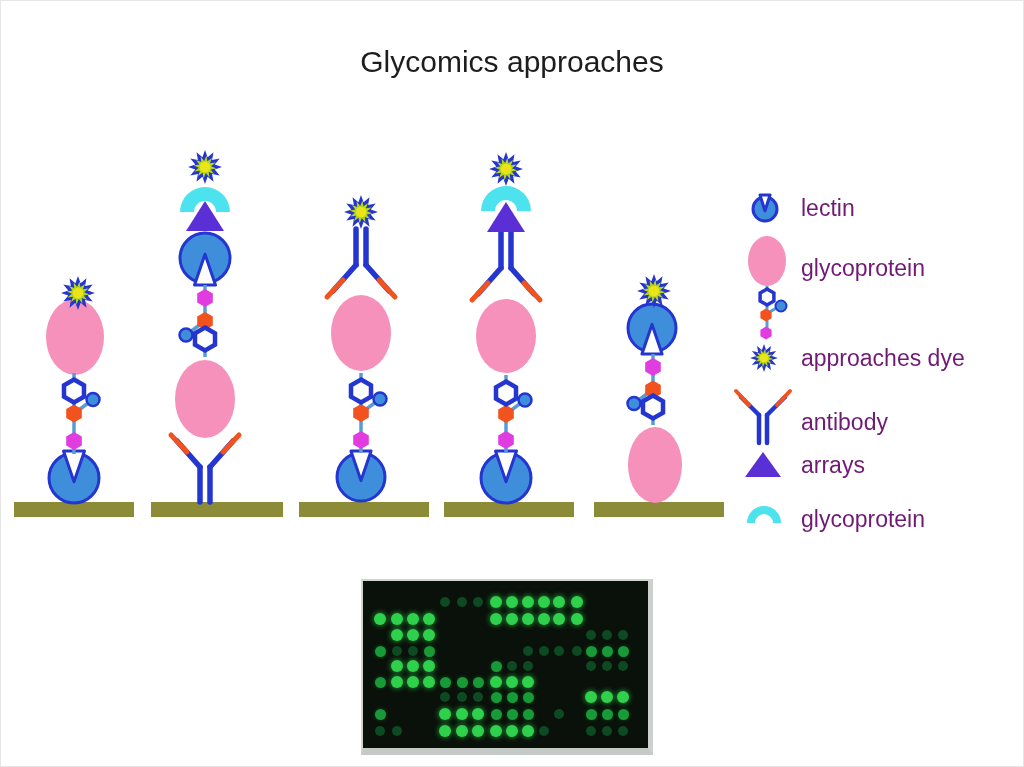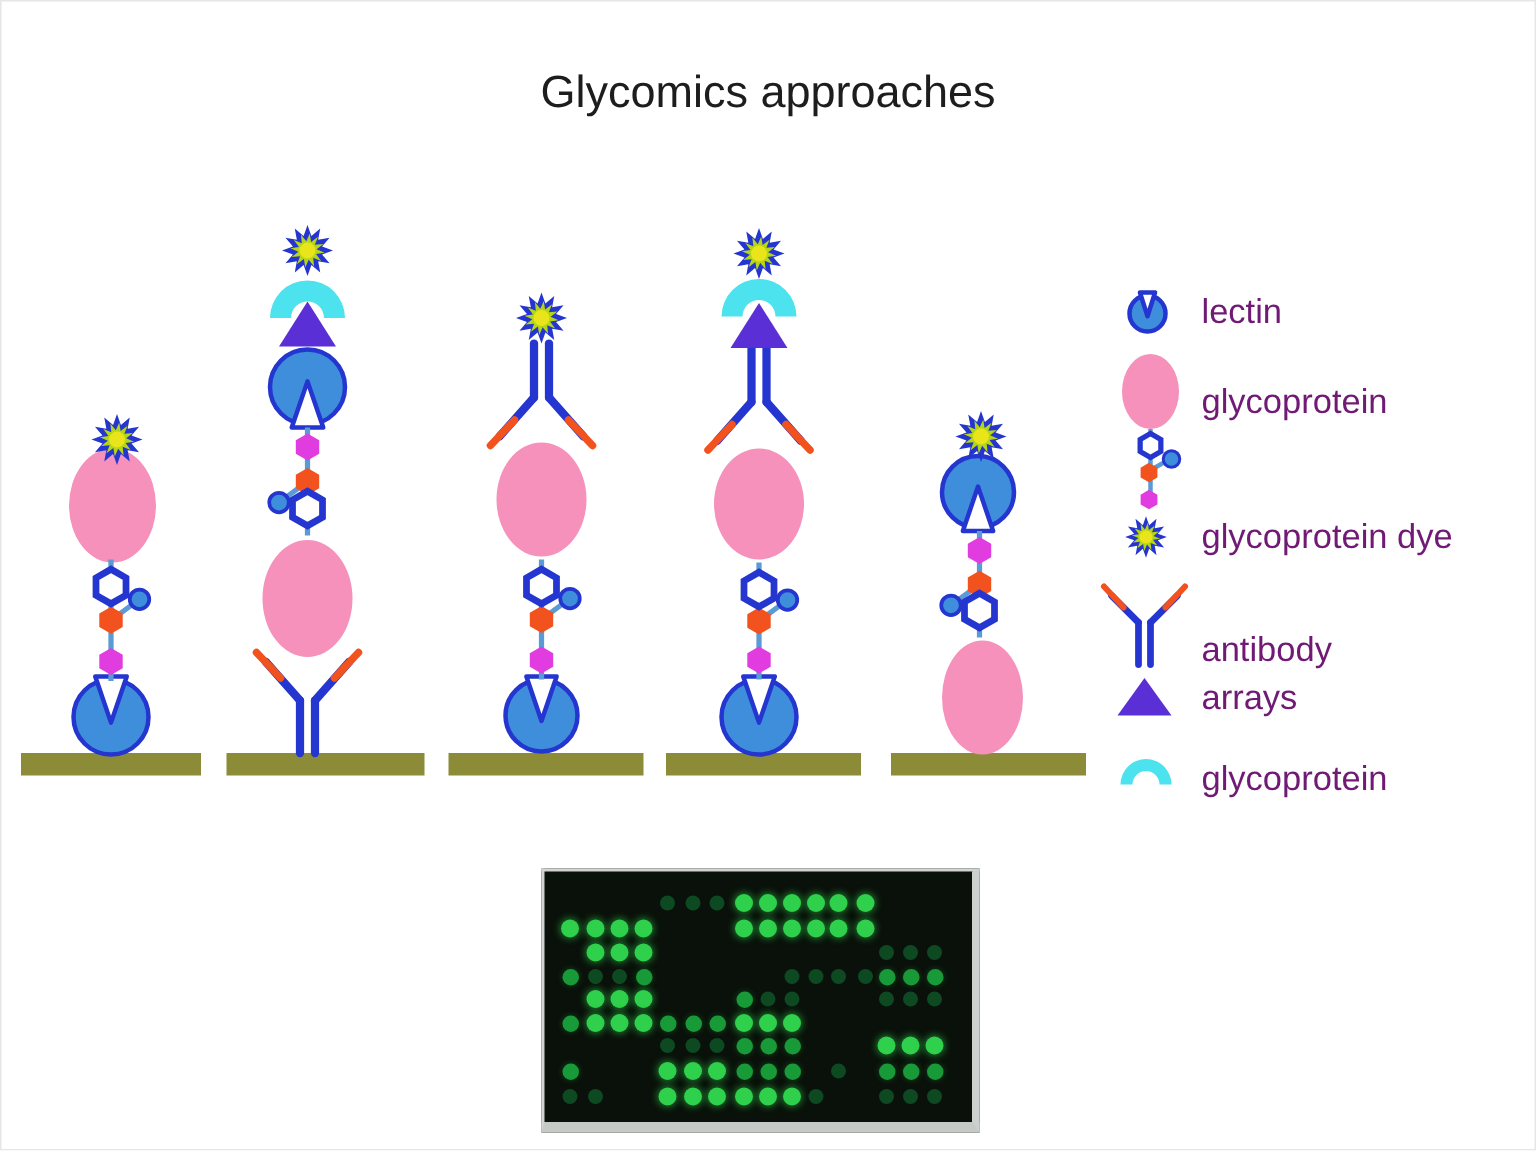--- a/index.html
+++ b/index.html
@@ -162,22 +162,22 @@
           <line x1="776" y1="404" x2="789" y2="390" stroke="#f2521e" stroke-width="4" stroke-linecap="round"></line>
         </g>
         <polygon points="762,451 744,476 780,476" fill="#5a30d6"></polygon>
         <path d="M 746 522 A 17 17 0 0 1 780 522 L 772 522 A 9 9 0 0 0 754 522 Z" fill="#4ce2ee"></path>
       </g>
     </svg>
 
   <div id="legend-labels">
       <div class="legend-label" style="top: 207px;">lectin</div>
       <div class="legend-label" style="top: 267px;">glycoprotein</div>
-      <div class="legend-label" style="top: 357px;">glycoprotein dye</div>
-      <div class="legend-label" style="top: 432px; text-align: right;">antibody</div>
+      <div class="legend-label" style="top: 357px;">approaches dye</div>
+      <div class="legend-label" style="top: 421px; text-align: right;">antibody</div>
       <div class="legend-label" style="top: 464px;">arrays</div>
       <div class="legend-label" style="top: 518px;">glycoprotein</div>
     </div>
 
   <div id="microarray">
       <div class="spot b1" style="left: 77px; top: 16px;"></div>
       <div class="spot b1" style="left: 94px; top: 16px;"></div>
       <div class="spot b1" style="left: 110px; top: 16px;"></div>
       <div class="spot b3" style="left: 127px; top: 15px;"></div>
       <div class="spot b3" style="left: 143px; top: 15px;"></div>

